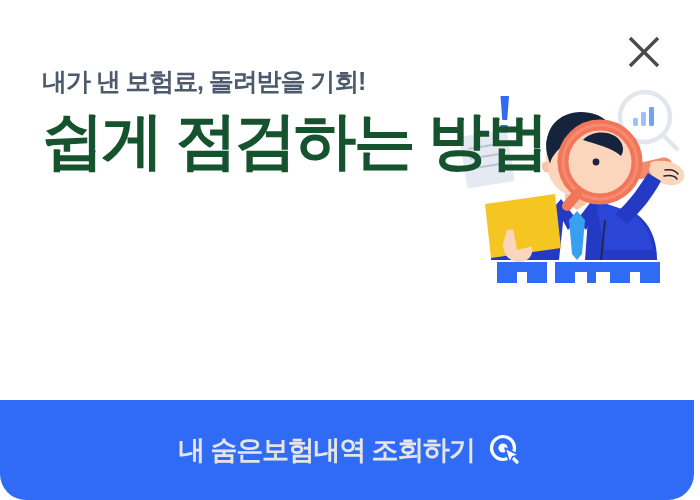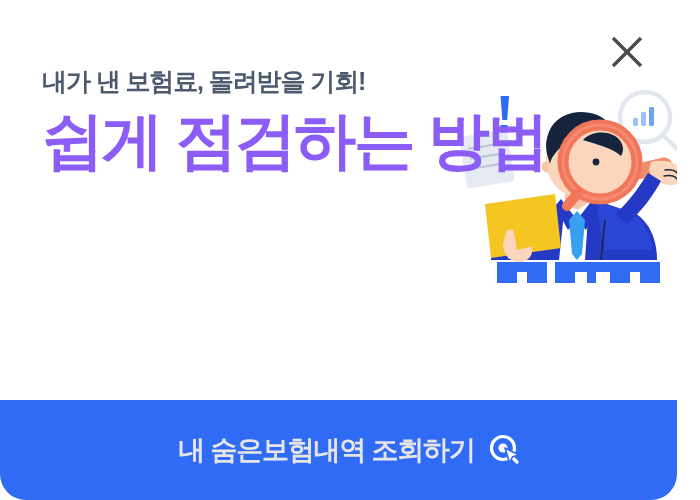--- a/index.html
+++ b/index.html
@@ -13,20 +13,21 @@
     font-family: "Liberation Sans", "DejaVu Sans", sans-serif;
   }
 
   #banner-card {
     position: relative;
     width: 677px;
     height: 500px;
     background: #ffffff;
     border-radius: 26px;
     overflow: hidden;
+    padding-left: 17px;
   }
 
   
   #close-btn {
     position: absolute;
     top: 30px;
     right: 28px;
     width: 44px;
     height: 44px;
     cursor: pointer;
@@ -58,21 +59,21 @@
     color: #1d2639;
     letter-spacing: -2.6px;
     line-height: 1.05;
     white-space: nowrap;
     margin: 28px 0 0 0;
   }
 
   #headline-2 {
     font-size: 62px;
     font-weight: 800;
-    color: #8b5cf6;
+    color: #14532d;
     letter-spacing: -2.6px;
     line-height: 1.05;
     white-space: nowrap;
     margin: 12px 0 0 0;
   }
 
   
   #illustration {
     position: absolute;
     left: 455px;

